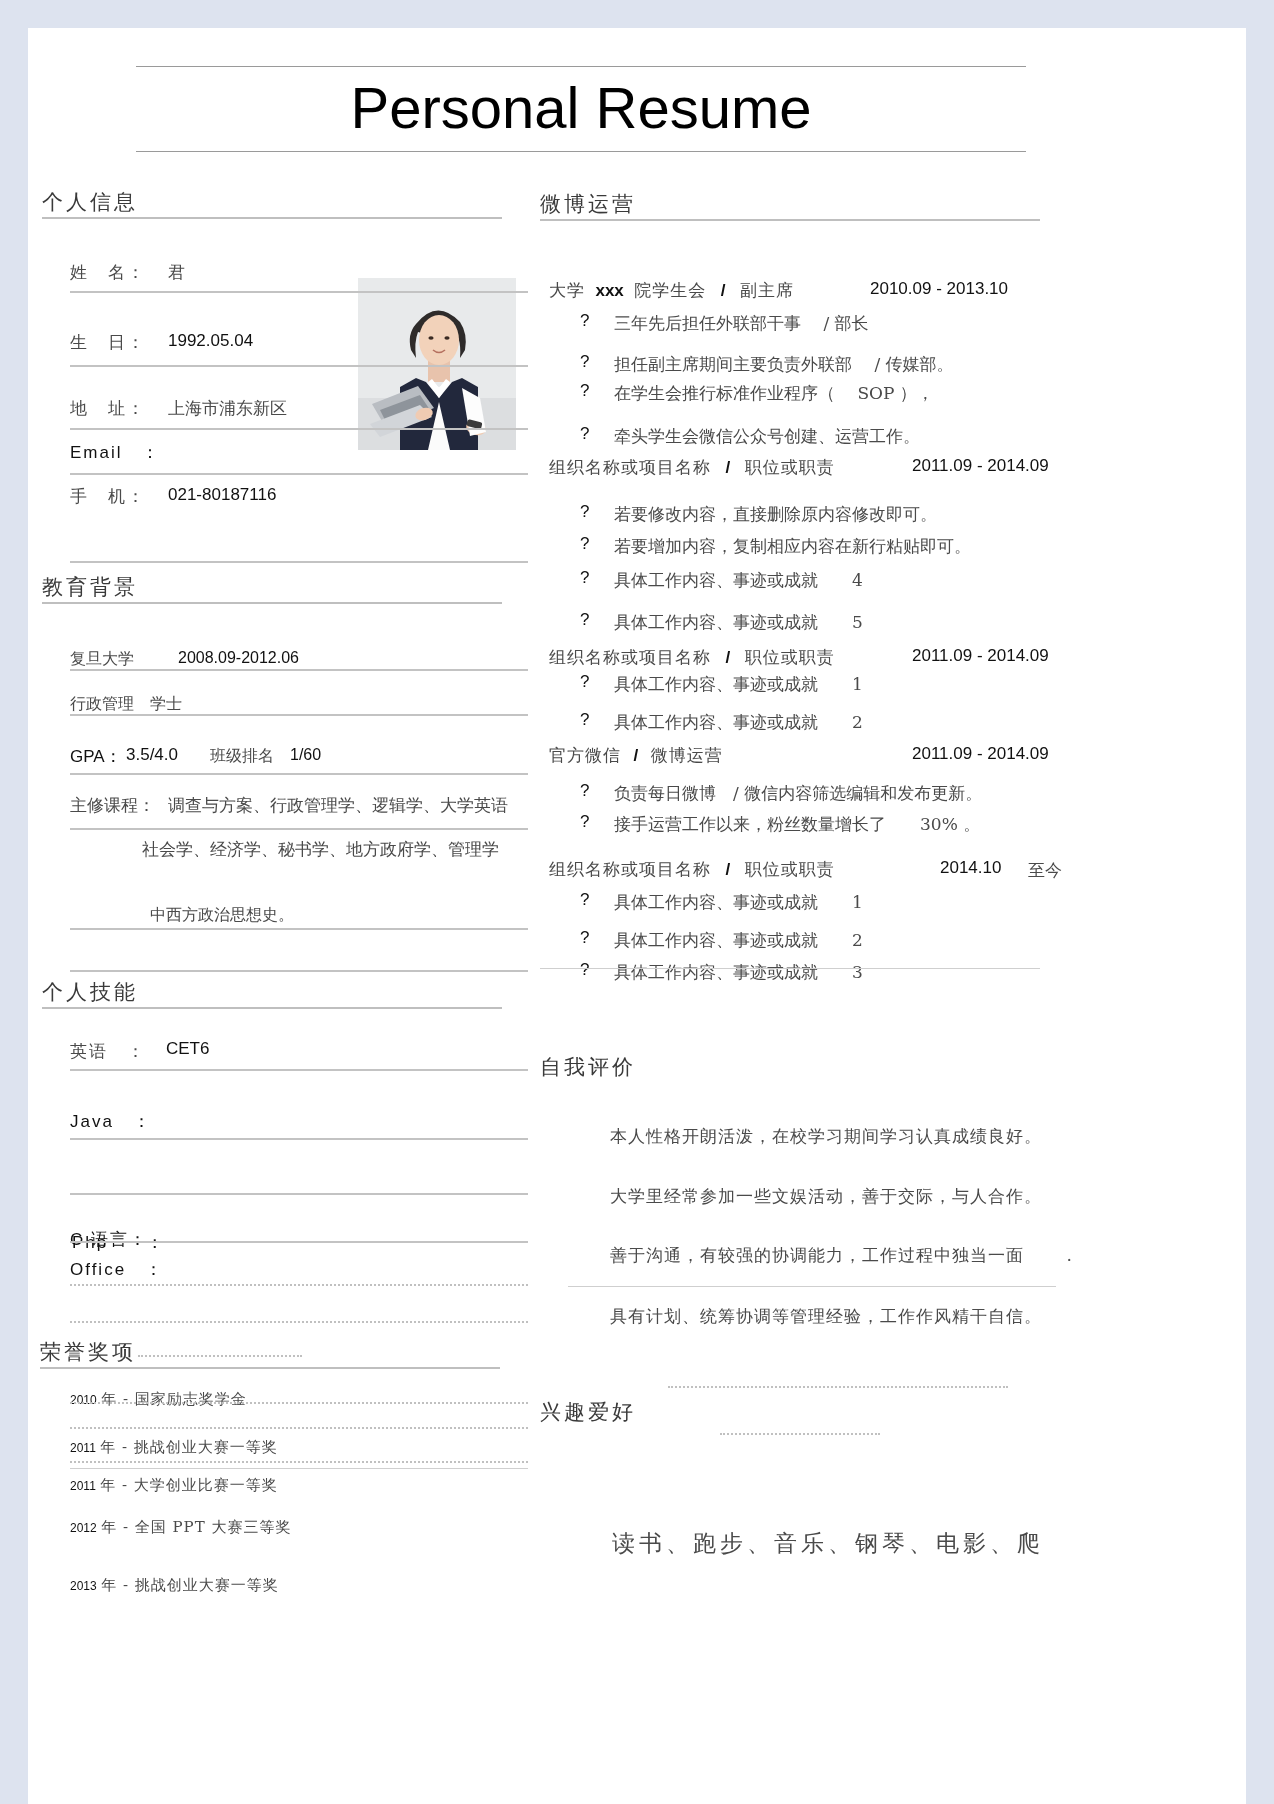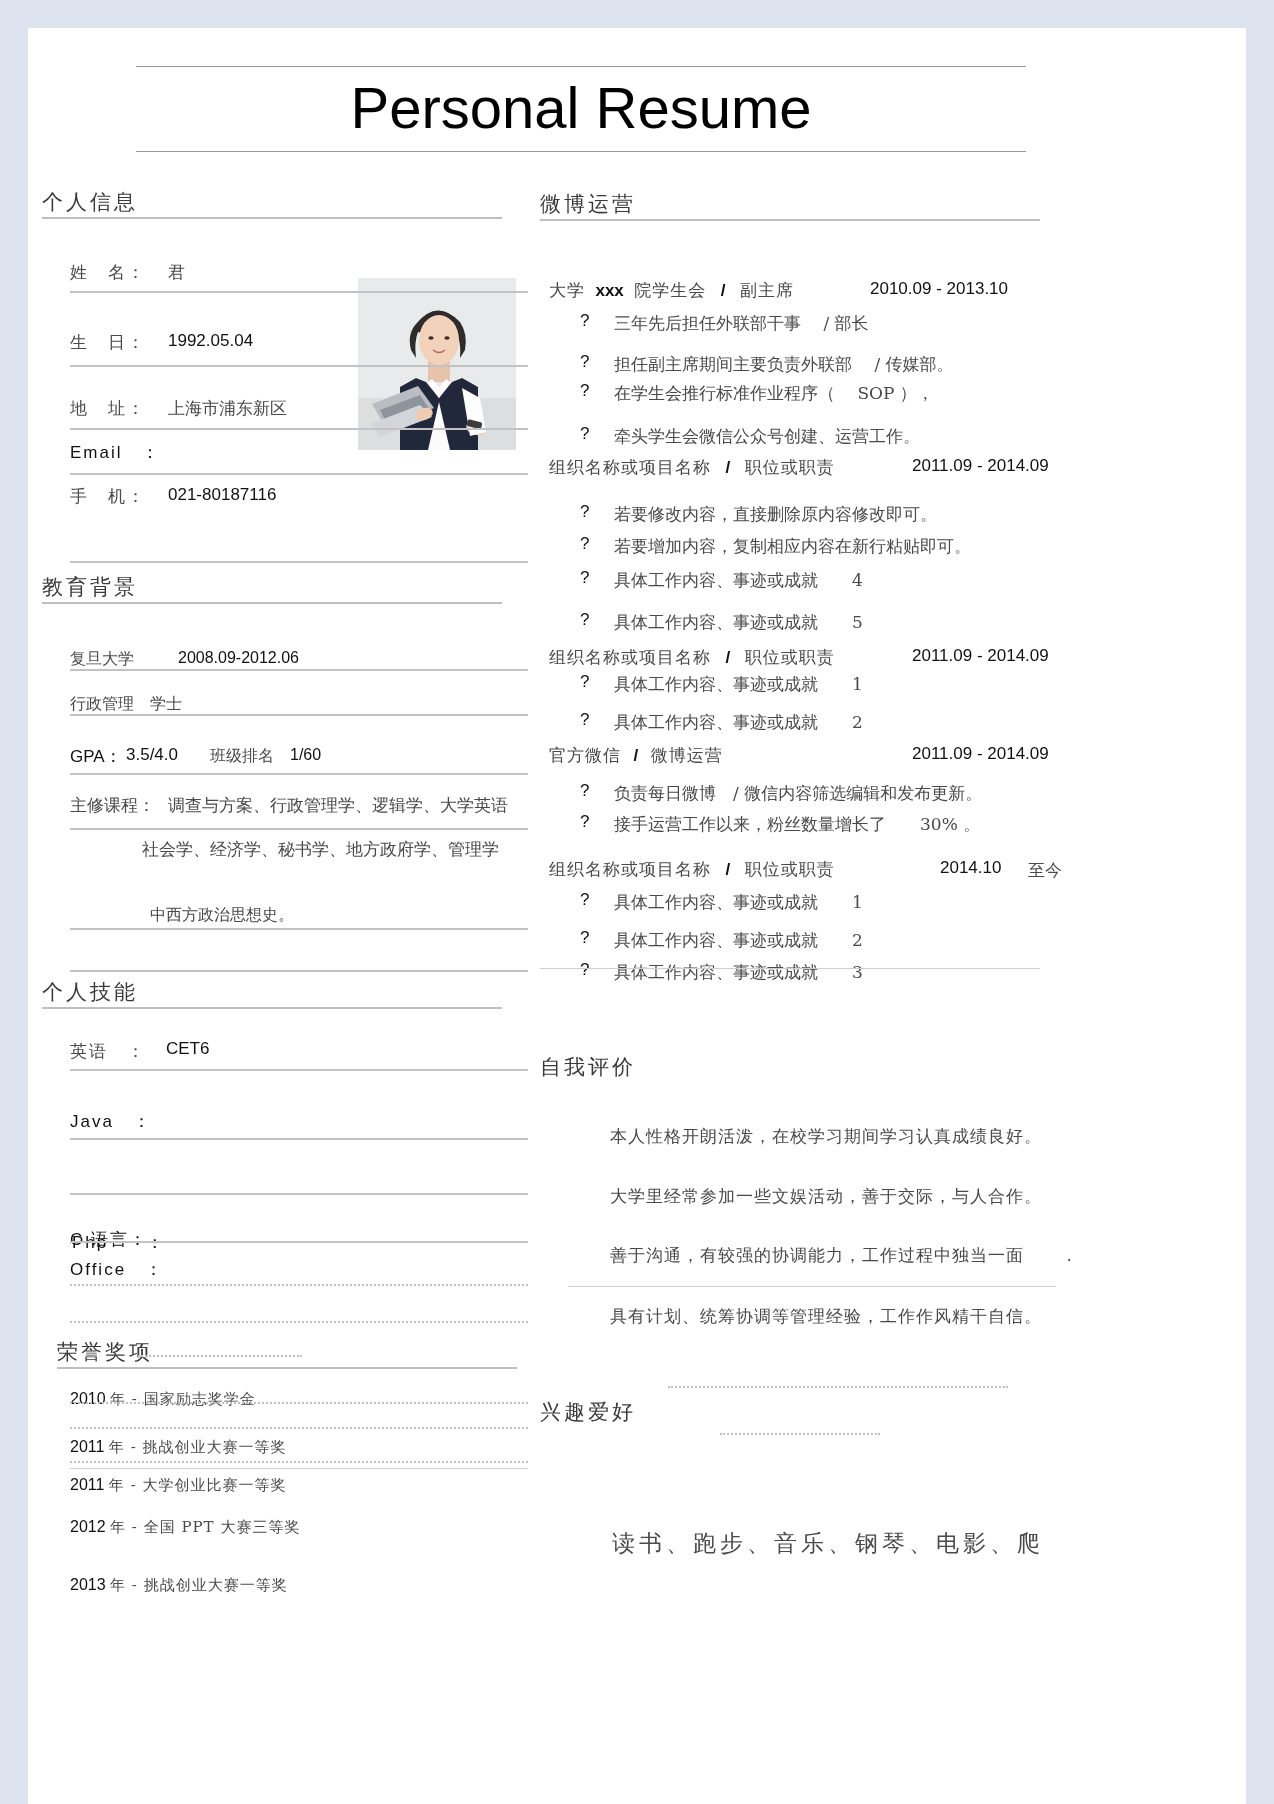--- a/index.html
+++ b/index.html
@@ -63,21 +63,21 @@
 
   
   .bullet { position:absolute; font-family:"Liberation Sans",sans-serif; font-size:17px; color:#111; }
 
   .hdrline { position:absolute; white-space:nowrap; }
   .hdrline .org { font-family:"DejaVu Serif","Liberation Serif",serif; font-size:17px; color:#4a4a4a; letter-spacing:1px;}
   .hdrline .sl  { font-family:"Liberation Sans",sans-serif; font-weight:bold; font-size:17px; color:#111; }
   .daterng { position:absolute; font-family:"Liberation Sans",sans-serif; font-size:17px; color:#111; white-space:nowrap; }
 
   .awardrow { position:absolute; white-space:nowrap; }
-  .awardrow .yr { font-family:"Liberation Sans",sans-serif; font-size:16px; color:#111; }
+  .awardrow .yr { font-family:"Liberation Sans",sans-serif; font-size:12px; color:#111; }
   .awardrow .tx { font-family:"DejaVu Serif","Liberation Serif",serif; font-size:15px; color:#4a4a4a; letter-spacing:1px; }
 
   .skillrow { position:absolute; white-space:nowrap; }
   .eval { position:absolute; font-family:"DejaVu Serif","Liberation Serif",serif; font-size:17px; color:#4a4a4a; letter-spacing:1px; white-space:nowrap; }
   .hobby { position:absolute; font-family:"DejaVu Serif","Liberation Serif",serif; font-size:23px; color:#4a4a4a; letter-spacing:4px; white-space:nowrap; }
 </style>
 </head>
 <body>
 
 <div class="page">
@@ -196,21 +196,21 @@
   <div class="skillrow lat f17 sp" style="left:44px; top:1183px;margin-top:20px;">Php　　：</div>
   <div class="skillrow lat f17" style="left:138px; top:1183px;"></div>
   <div class="rule" style="left:42px; top:1213px; width:458px;"></div>
 
   <div class="skillrow lat f17 sp" style="left:42px; top:1230px;">Office　：</div>
   <div class="skillrow lat f17" style="left:138px; top:1230px;"></div>
   <div class="dotrule" style="left:42px; top:1256px; width:458px;"></div>
 
   <div class="dotrule" style="left:42px; top:1293px; width:458px;"></div>
 
-  <div class="sec-head" style="left:29px; top:1310px; width:460px;">
+  <div class="sec-head" style="left:12px; top:1310px; width:460px;">
     <div class="label">荣誉奖项</div>
     <div class="underline"></div>
   </div>
   <div class="dotrule" style="left:110px; top:1327px; width:164px;"></div>
 
   <div class="awardrow" style="left:42px; top:1362px;">
     <span class="yr">2010</span>
     <span class="tx">年 - 国家励志奖学金</span>
   </div>
   <div class="dotrule" style="left:42px; top:1374px; width:458px;"></div>

